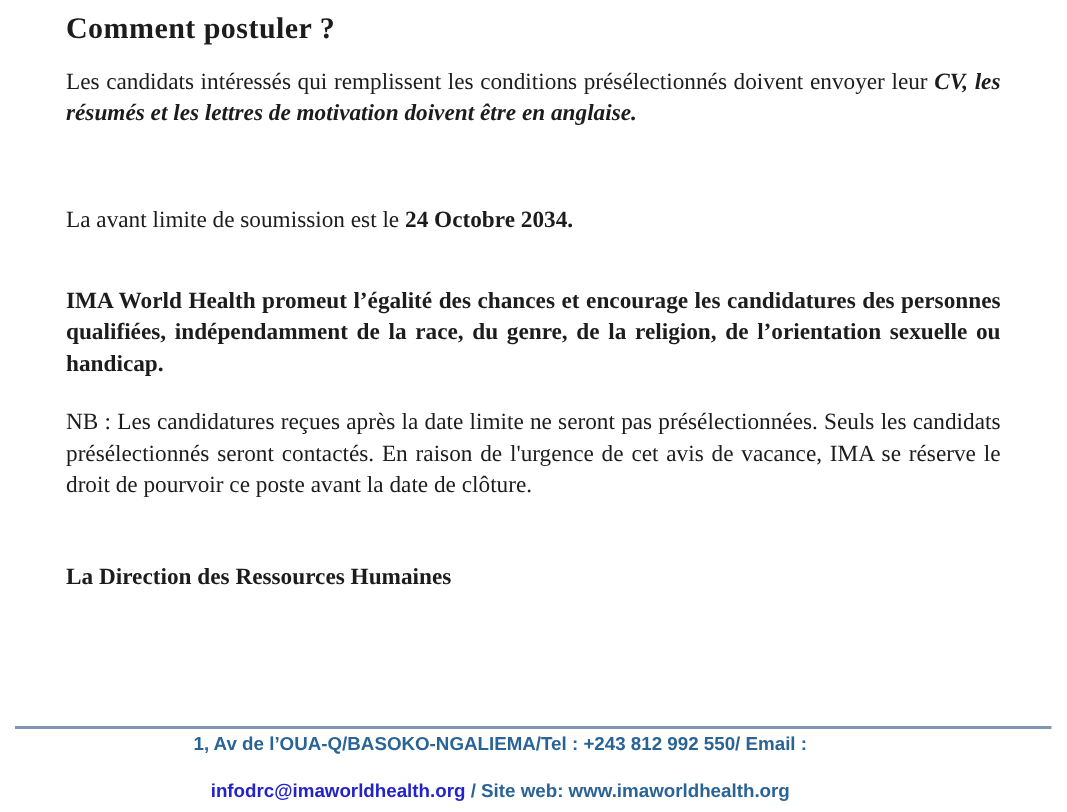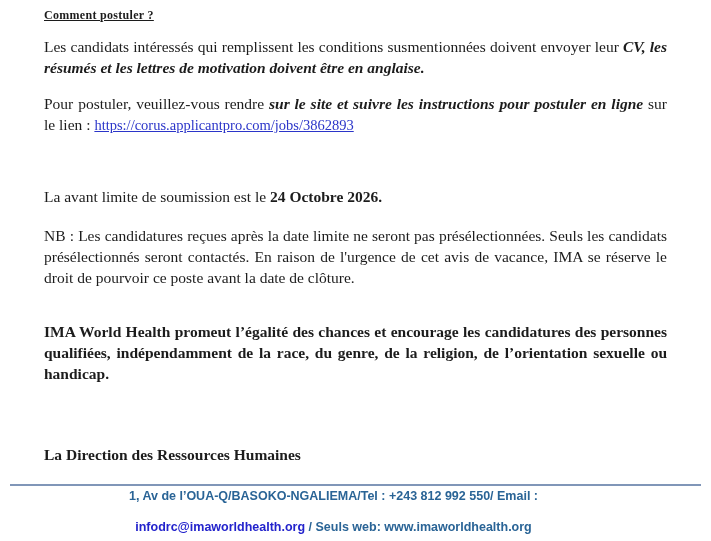--- a/index.html
+++ b/index.html
@@ -9,38 +9,37 @@
     background: #ffffff;
     position: relative;
     overflow: hidden;
     font-family: "Liberation Serif", serif;
     color: #1c1c1c;
   }
   .content {
     padding: 8px 44px 0 44px;
   }
   .heading {
-    font-size: 12px;
+    font-size: 20px;
     font-weight: bold;
-    text-decoration: underline;
     margin: 0;
     letter-spacing: 0.3px;
   }
   .para {
     margin: 0;
     font-size: 15.5px;
     line-height: 21px;
     text-align: justify;
   }
   .para1 { margin-top: 13px; }
   .para2 { margin-top: 15px; }
   .deadline { margin-top: 50px; text-align: left; }
   .nb { margin-top: 18px; }
   .equality { margin-top: 33px; font-weight: bold; }
-  .signature { margin-top: 60px; font-weight: bold; text-align: left; }
+  .signature { margin-top: 40px; font-weight: bold; text-align: left; }
   .bi { font-weight: bold; font-style: italic; }
   .b { font-weight: bold; }
   a.body-link {
     color: var(--body-link, #2B35C9);
     text-decoration: underline;
     font-size: 14.5px;
     cursor: pointer;
   }
   .footer-divider {
     position: absolute;
@@ -67,31 +66,30 @@
     cursor: pointer;
   }
 </style>
 </head>
 <body>
 
 <div class="content">
 
   <h2 class="heading">Comment postuler ?</h2>
 
-  <p class="para para1"><span>Les candidats intéressés qui remplissent les conditions susmentionnées doivent envoyer leur </span><span class="bi">CV, les résumés et les lettres de motivation doivent être en anglaise.</span></p>
+  <p class="para para1"><span>Les candidats intéressés qui remplissent les conditions présélectionnés doivent envoyer leur </span><span class="bi">CV, les résumés et les lettres de motivation doivent être en anglaise.</span></p>
 
-  <p class="para para2"><span>Pour postuler, veuillez-vous rendre </span><span class="bi">sur le site et suivre les instructions pour postuler en ligne</span><span> sur le lien : </span><a class="body-link">https://corus.applicantpro.com/jobs/3862893</a></p>
 
-  <p class="para deadline"><span>La avant limite de soumission est le </span><span class="b">24 Octobre 2026.</span></p>
+  <p class="para deadline"><span>La avant limite de soumission est le </span><span class="b">24 Octobre 2034.</span></p>
+
+  <p class="para equality">IMA World Health promeut l’égalité des chances et encourage les candidatures des personnes qualifiées, indépendamment de la race, du genre, de la religion, de l’orientation sexuelle ou handicap.</p>
 
   <p class="para nb">NB : Les candidatures reçues après la date limite ne seront pas présélectionnées. Seuls les candidats présélectionnés seront contactés.  En raison de l'urgence de cet avis de vacance, IMA se réserve le droit de pourvoir ce poste avant la date de clôture.</p>
-
-  <p class="para equality">IMA World Health promeut l’égalité des chances et encourage les candidatures des personnes qualifiées, indépendamment de la race, du genre, de la religion, de l’orientation sexuelle ou handicap.</p>
 
   <p class="para signature">La Direction des Ressources Humaines</p>
 
 </div>
 
 <div class="footer-divider"></div>
 
 <div class="footer-line footer-line-1">1, Av de l’OUA-Q/BASOKO-NGALIEMA/Tel : +243 812 992 550/ Email :</div>
 
-<div class="footer-line footer-line-2"><a class="footer-email">infodrc@imaworldhealth.org</a><span> / Seuls web: www.imaworldhealth.org</span></div>
+<div class="footer-line footer-line-2"><a class="footer-email">infodrc@imaworldhealth.org</a><span> / Site web: www.imaworldhealth.org</span></div>
 
 </body></html>

